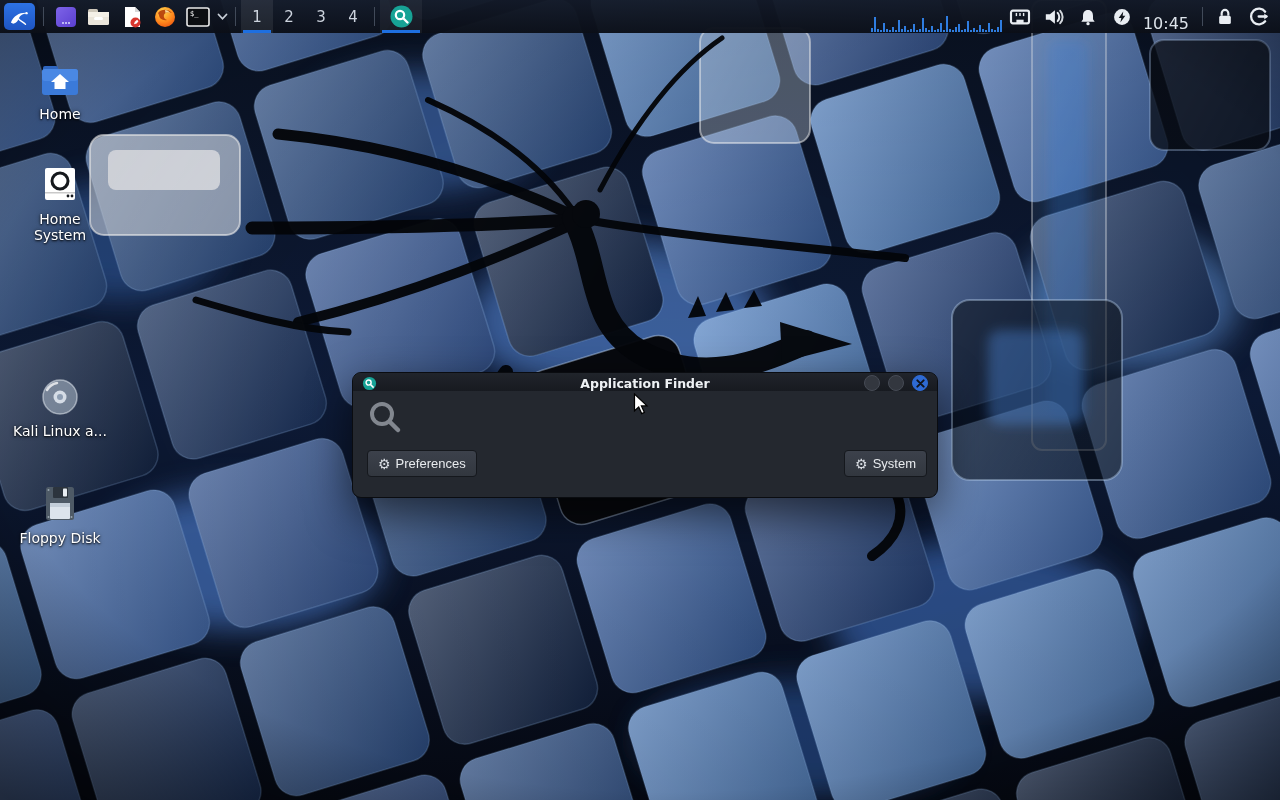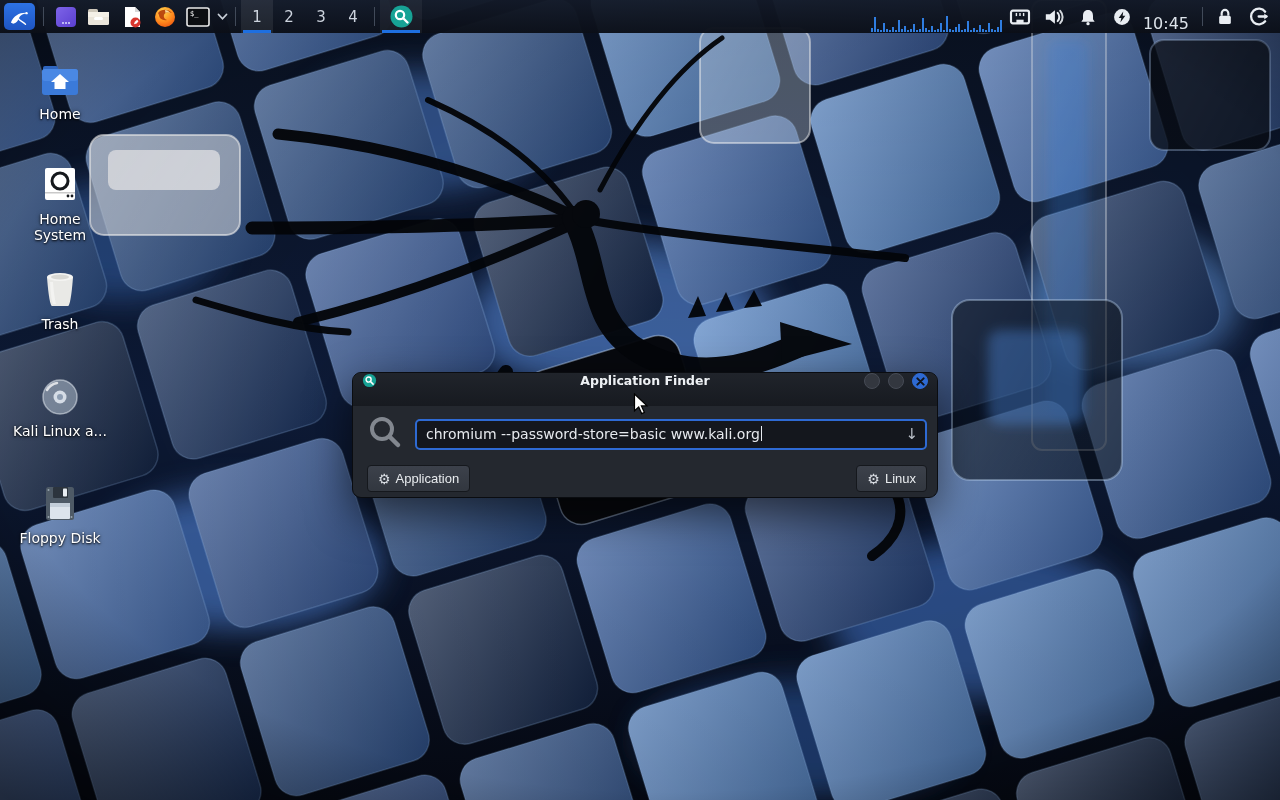--- a/index.html
+++ b/index.html
@@ -34,22 +34,22 @@
   
   .dicon { position:absolute; left:12px; width:96px; text-align:center; }
   .dicon .ic { display:block; margin:0 auto; }
   .dicon .lbl { display:inline-block; margin-top:4px; color:#ffffff; font-size:14px;
     text-shadow:0 1px 2px rgba(0,0,0,.95), 0 0 4px rgba(0,0,0,.6); }
 
   
   .dialog { position:absolute; left:352px; top:372px; width:586px; height:126px;
     background:#24282f; border:1px solid #0a0c10; border-radius:9px;
     box-shadow:0 16px 44px rgba(0,0,0,.6); z-index:40; }
-  .titlebar { height:33px; background:linear-gradient(#20242b,#171a20);
-    border-radius:8px 8px 0 0; display:flex; align-items:flex-start; padding:0 9px; position:relative; }
+  .titlebar { height:18px; background:linear-gradient(#20242b,#171a20);
+    border-radius:8px 8px 0 0; display:flex; align-items:flex-end; padding:0 9px; position:relative; }
   .title { position:absolute; left:0; right:0; text-align:center; color:#eef1f4;
     font-size:12.5px; font-weight:bold; pointer-events:none; }
   .winbtns { margin-left:auto; display:flex; gap:8px; align-items:center; }
   .wbtn { width:16px; height:16px; border-radius:50%; background:#33373f; border:1px solid #464b55; }
   .wbtn.close { background:#2e6ad3; border-color:#2e6ad3; display:flex; align-items:center; justify-content:center; }
   .dbody { padding:9px 10px 0 14px; }
   .row1 { display:flex; align-items:center; }
   .bigsearch { width:36px; flex:0 0 36px; margin-right:12px; }
   .entry { position:relative; flex:1; height:31px; background:#14171d; border:2px solid #2e6ad3;
     border-radius:5px; color:#e6e9ed; font-size:14px; line-height:27px; padding:0 26px 0 9px;
@@ -285,29 +285,20 @@
     <svg class="ic" width="44" height="44" viewBox="0 0 44 44">
       <rect x="7" y="5" width="30" height="32" rx="2" fill="#ffffff"></rect>
       <circle cx="22" cy="18" r="8" fill="none" stroke="#15181c" stroke-width="3"></circle>
       <rect x="7" y="29" width="30" height="1.5" fill="#c9c9c9"></rect>
       <circle cx="30" cy="33" r="1.4" fill="#15181c"></circle>
       <circle cx="34" cy="33" r="1.4" fill="#15181c"></circle>
     </svg>
     <span class="lbl">Home System</span>
   </div>
 
-  <div class="dicon" style="top:268px;">
-    <svg class="ic" width="44" height="44" viewBox="0 0 44 44">
-      <path d="M9,9 C9,9 11,38 14,38 L30,38 C33,38 35,9 35,9 Z" fill="#e9e9e6"></path>
-      <ellipse cx="22" cy="9" rx="13" ry="4" fill="#f4f4f2"></ellipse>
-      <ellipse cx="22" cy="9" rx="9" ry="2.4" fill="#d8d8d4"></ellipse>
-      <path d="M12,14 C12.5,24 13.5,33 15,36 L18,36 C16.5,30 15.5,21 15,14 Z" fill="#f7f7f5" opacity="0.7"></path>
-    </svg>
-    <span class="lbl">Trash</span>
-  </div>
 
   <div class="dicon" style="top:375px;">
     <svg class="ic" width="44" height="44" viewBox="0 0 44 44">
       <circle cx="22" cy="22" r="17" fill="rgba(200,212,226,0.45)"></circle>
       <circle cx="22" cy="22" r="17" fill="none" stroke="rgba(240,246,252,0.5)" stroke-width="1.5"></circle>
       <circle cx="22" cy="22" r="6.5" fill="rgba(238,243,250,0.8)"></circle>
       <circle cx="22" cy="22" r="3" fill="rgba(110,130,155,0.7)"></circle>
       <path d="M9,15 a15,15 0 0 1 10,-7" stroke="rgba(255,255,255,0.75)" stroke-width="2.5" fill="none" stroke-linecap="round"></path>
     </svg>
     <span class="lbl">Kali Linux a...</span>
@@ -548,33 +539,29 @@
         </div>
       </div>
     </div>
 
     <div class="dbody">
       <div class="row1">
         <svg class="bigsearch" width="36" height="38" viewBox="0 0 36 38">
           <circle cx="15" cy="14" r="10" fill="none" stroke="#82878f" stroke-width="4"></circle>
           <line x1="22.5" y1="21.5" x2="31" y2="30" stroke="#82878f" stroke-width="4.5" stroke-linecap="round"></line>
         </svg>
-        <div class="entry">
-          <span>chromium --password-store=basic www.kali.org</span><span class="caret"></span>
-          <span class="entry-arrow">↓</span>
-        </div>
       </div>
       <div class="row2">
         <button class="dlgbtn">
           <span class="gear">⚙</span>
-          <span>Application</span>
+          <span>Preferences</span>
         </button>
         <button class="dlgbtn">
           <span class="gear">⚙</span>
-          <span>Linux</span>
+          <span>System</span>
         </button>
       </div>
     </div>
   </div>
 
   <svg class="cursor" width="16" height="22" viewBox="0 0 16 22">
     <path d="M1.5,1 L1.5,17.8 L5.7,14 L8.7,20.6 L11.4,19.4 L8.4,12.9 L14,12.9 Z" fill="#ffffff" stroke="#000000" stroke-width="1.2"></path>
   </svg>
 
 </div>

